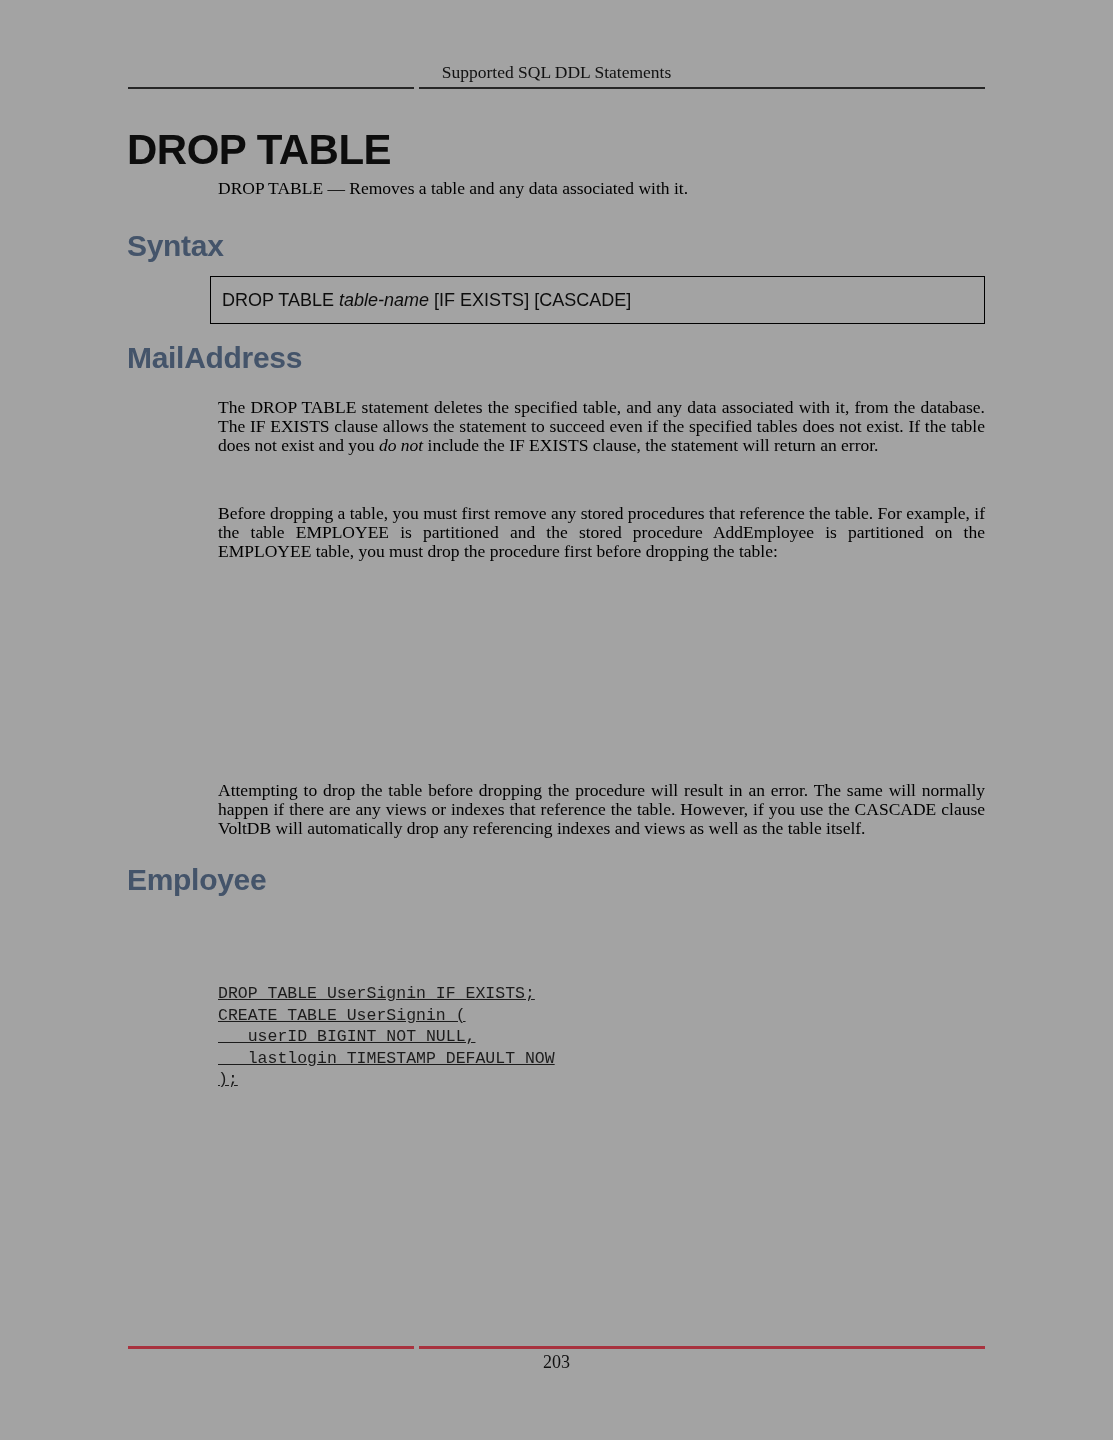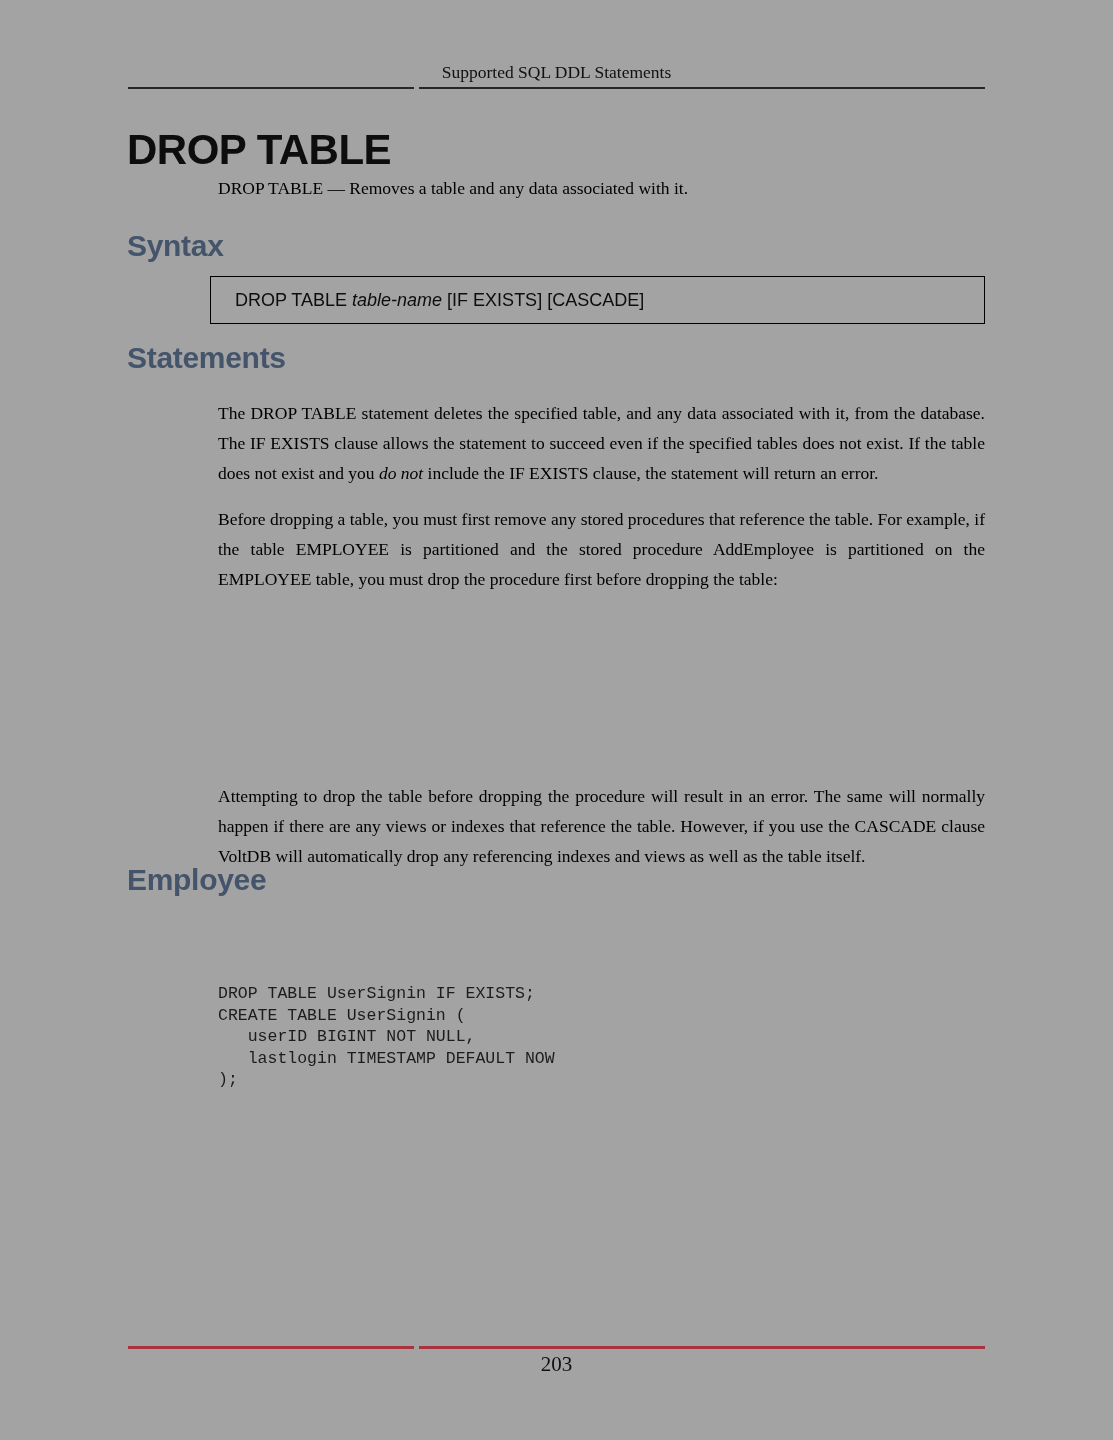--- a/index.html
+++ b/index.html
@@ -49,47 +49,47 @@
     font-weight: bold;
     font-size: 30px;
     letter-spacing: -0.3px;
   }
   .syntax-box {
     position: absolute;
     top: 276px; left: 210px; width: 775px; height: 48px;
     border: 1.5px solid #000000;
     display: flex;
     align-items: center;
-    padding-left: 24px;
+    padding-left: 11px;
     font-family: "Liberation Sans", sans-serif;
     font-size: 18px;
     color: #0d0d0d;
   }
   .body-para {
     position: absolute;
     left: 218px; width: 767px;
     font-size: 17.5px;
-    line-height: 30px;
+    line-height: 19px;
     text-align: justify;
   }
   .codeblock {
     position: absolute;
     left: 218px;
     font-family: "Liberation Mono", monospace;
     font-size: 16.5px;
     line-height: 21.5px;
     white-space: pre;
     color: #1c1c1c;
   }
   .italic { font-style: italic; }
   .page-number {
     position: absolute;
     top: 1352px; left: 128px; width: 857px;
     text-align: center;
-    font-size: 21px;
+    font-size: 18px;
     color: #111111;
   }
 </style>
 </head>
 <body>
 
 <div class="page">
 
   <div class="running-header">Supported SQL DDL Statements</div>
   <div class="rule-seg head-rule left"></div>
@@ -98,33 +98,33 @@
   <h1 class="page-title">DROP TABLE</h1>
 
   <p class="refpurpose">DROP TABLE — Removes a table and any data associated with it.</p>
 
   <h2 class="sect-heading" style="top: 229px; color: #44546A;">Syntax</h2>
 
   <div class="syntax-box">
     <span><span>DROP TABLE </span><span class="italic">table-name</span><span> [IF EXISTS] [CASCADE]</span></span>
   </div>
 
-  <h2 class="sect-heading" style="top: 341px; color: #44546A;">Statements</h2>
+  <h2 class="sect-heading" style="top: 341px; color: #44546A;">MailAddress</h2>
 
   <p class="body-para" style="top: 398px;"><span>The DROP TABLE statement deletes the specified table, and any data associated with it, from the database. The IF EXISTS clause allows the statement to succeed even if the specified tables does not exist. If the table does not exist and you </span><span class="italic">do not</span><span> include the IF EXISTS clause, the statement will return an error.</span></p>
 
   <p class="body-para" style="top: 504px;">Before dropping a table, you must first remove any stored procedures that reference the table. For example, if the table EMPLOYEE is partitioned and the stored procedure AddEmployee is partitioned on the EMPLOYEE table, you must drop the procedure first before dropping the table:</p>
 
 
   <p class="body-para" style="top: 781px;">Attempting to drop the table before dropping the procedure will result in an error. The same will normally happen if there are any views or indexes that reference the table. However, if you use the CASCADE clause VoltDB will automatically drop any referencing indexes and views as well as the table itself.</p>
 
   <h2 class="sect-heading" style="top: 863px; color: #44546A;">Employee</h2>
 
 
-  <div class="codeblock" style="top: 983px;">DROP TABLE UserSignin IF EXISTS;
+  <div class="codeblock" style="top: 983px; text-decoration: underline;">DROP TABLE UserSignin IF EXISTS;
 CREATE TABLE UserSignin (
    userID BIGINT NOT NULL,
    lastlogin TIMESTAMP DEFAULT NOW
 );</div>
 
   <div class="rule-seg foot-rule left" style="background:#A8323E;"></div>
   <div class="rule-seg foot-rule right" style="background:#A8323E;"></div>
 
   <div class="page-number">203</div>
 

